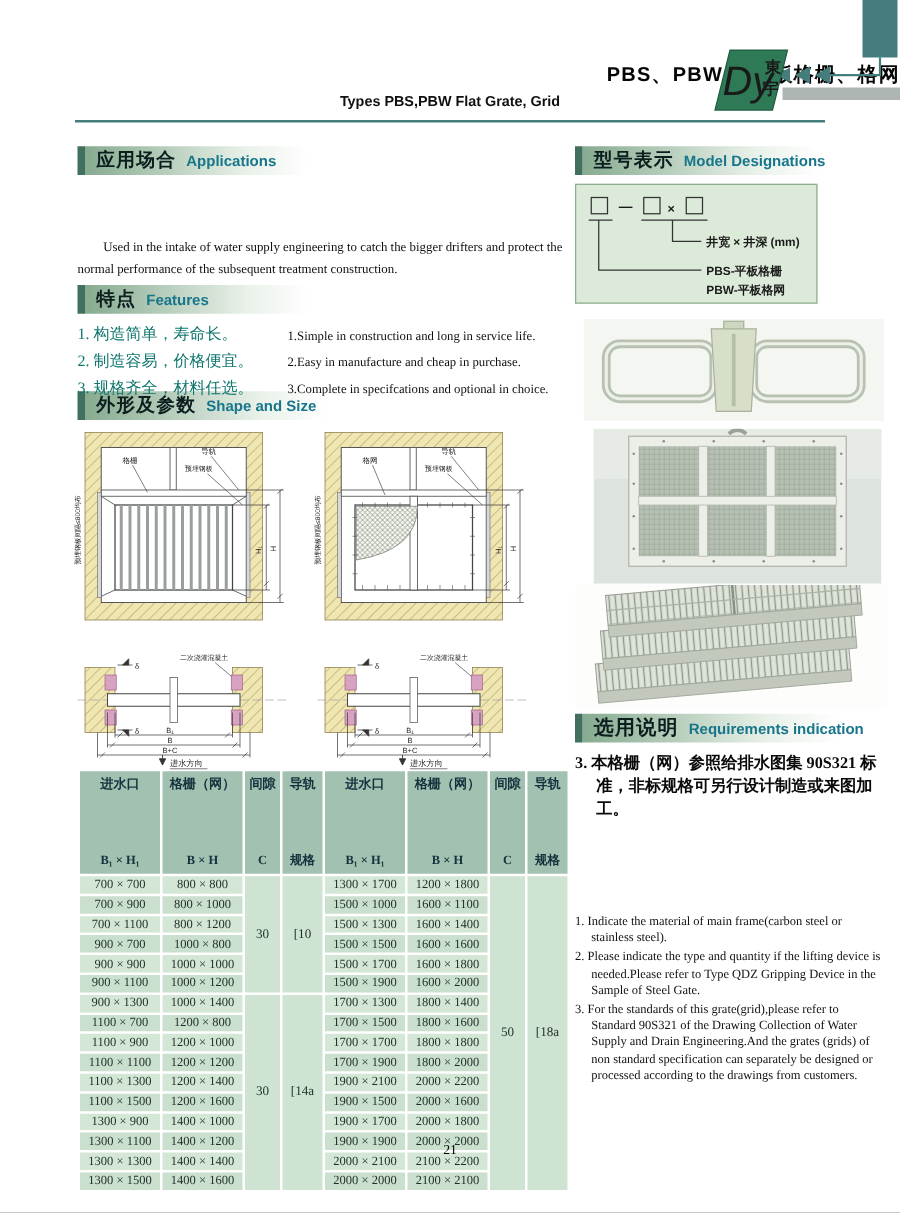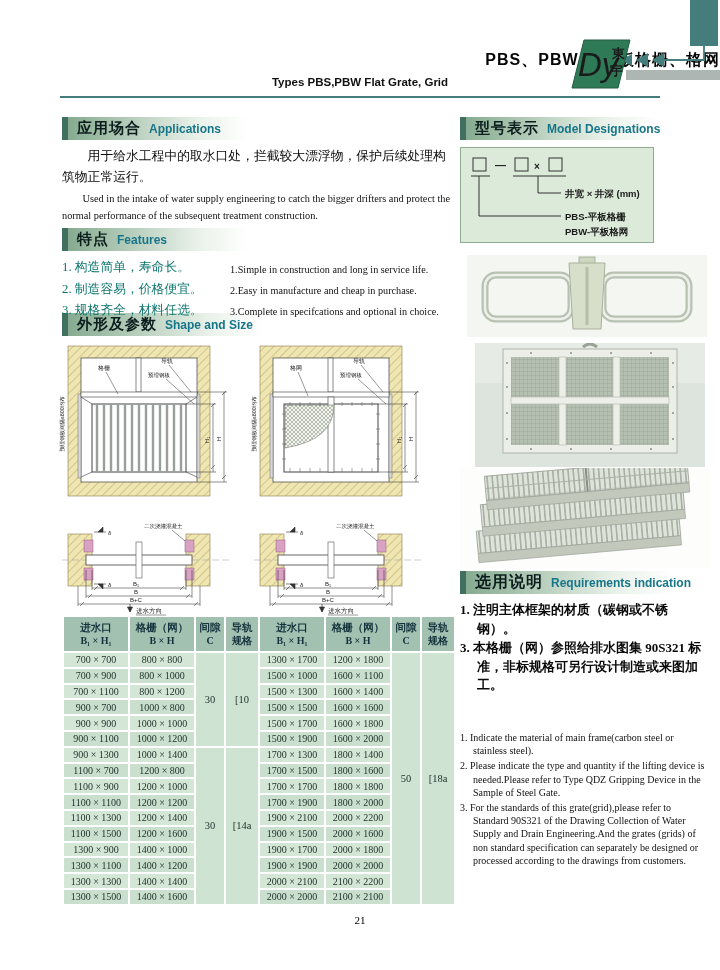--- a/index.html
+++ b/index.html
@@ -28,21 +28,21 @@
   .feat-en{left:230px;top:259px;width:224px;font-size:10.2px;line-height:21px;color:#101010;}
   .model-box{left:460px;top:147px;width:194px;height:96px;background:var(--model-box-bg);
              border:1px solid #8fae8f;box-sizing:border-box;}
   .req-zh{left:460px;top:601px;width:246px;font-size:13px;line-height:18.5px;font-weight:600;color:#0a0a0a;}
   .req-zh .item{text-indent:-17px;padding-left:17px;margin-bottom:1px;}
   .req-en{left:460px;top:731px;width:246px;font-size:10px;line-height:13.2px;color:#101010;}
   .req-en .item{text-indent:-13px;padding-left:13px;margin-bottom:2px;}
   table.spec{position:absolute;left:62px;top:615px;width:391px;border-spacing:2px;border-collapse:separate;table-layout:fixed;}
   table.spec th{background:var(--table-header-bg);color:#14323c;padding:3px 0 4px;vertical-align:middle;}
   table.spec th .th1{font-size:10.5px;font-weight:bold;line-height:14px;}
-  table.spec th .th2{font-size:10px;font-weight:bold;line-height:13px;font-family:"Liberation Serif",serif;}
+  table.spec th .th2{font-size:10px;font-weight:bold;line-height:13px;font-family:"Liberation Serif",serif;margin-top:48px;}
   table.spec td{text-align:center;overflow:hidden;white-space:nowrap;
                 font-family:"Liberation Serif","DejaVu Serif",serif;color:#1d2f28;}
   table.spec td.val{height:13.8px;background:var(--table-row-a);font-size:10px;padding:0;}
   table.spec tbody tr:nth-child(even) td.val{background:var(--table-row-b);}
   table.spec td.merged{background:var(--table-merged-bg);font-size:10.5px;margin-left:37px;}
   .page-num{left:0;top:914px;width:720px;text-align:center;font-size:11px;color:#000;}
   svg text{font-family:"Liberation Sans","DejaVu Sans",sans-serif;fill:#1a1a1a;}
 </style>
 </head>
 <body>
@@ -105,21 +105,20 @@
   </div>
   <div class="abs sec" style="left:460px;top:117px;width:182px">
     <span class="sec-zh">型号表示</span>
     <span class="sec-en">Model Designations</span>
   </div>
   <div class="abs sec" style="left:460px;top:571px;width:198px">
     <span class="sec-zh" style="font-size:16px">选用说明</span>
     <span class="sec-en">Requirements indication</span>
   </div>
 
-  <div class="abs serif app-zh">用于给水工程中的取水口处，拦截较大漂浮物，保护后续处理构筑物正常运行。</div>
   <div class="abs serif app-en">Used in the intake of water supply engineering to catch the bigger drifters and protect the normal performance of the subsequent treatment construction.</div>
 
   <div class="abs serif feat-zh">
       <div class="item">1. 构造简单，寿命长。</div>
       <div class="item">2. 制造容易，价格便宜。</div>
       <div class="item">3. 规格齐全，材料任选。</div>
     </div>
   <div class="abs serif feat-en">
       <div class="item">1.Simple in construction and long in service life.</div>
       <div class="item">2.Easy in manufacture and cheap in purchase.</div>
@@ -313,21 +312,20 @@
     </g>
     <g transform="translate(24,8) rotate(-5)">
       <rect x="0" y="0" width="200" height="24" fill="url(#bars)" stroke="#9aa096" stroke-width="0.8"></rect>
       <line x1="100" y1="0" x2="100" y2="24" stroke="#888f84" stroke-width="2"></line>
       <line x1="0" y1="12" x2="200" y2="12" stroke="#aab2a6" stroke-width="1"></line>
       <rect x="0" y="24" width="200" height="9" fill="#c2c8bc" stroke="#a0a69a" stroke-width="0.7"></rect>
     </g>
   </svg>
 
   <div class="abs serif req-zh">
-      <div class="item">1. 注明主体框架的材质（碳钢或不锈钢）。</div>
       <div class="item">3. 本格栅（网）参照给排水图集 90S321 标准，非标规格可另行设计制造或来图加工。</div>
     </div>
   <div class="abs serif req-en">
       <div class="item">1. Indicate the material of main frame(carbon steel or stainless steel).</div>
       <div class="item">2. Please indicate the type and quantity if the lifting device is needed.Please refer to Type QDZ Gripping Device in the Sample of Steel Gate.</div>
       <div class="item">3. For the standards of this grate(grid),please refer to Standard 90S321 of the Drawing Collection of Water Supply and Drain Engineering.And the grates (grids) of non standard specification can separately be designed or processed according to the drawings from customers.</div>
     </div>
 
   <table class="spec">
     <colgroup>

